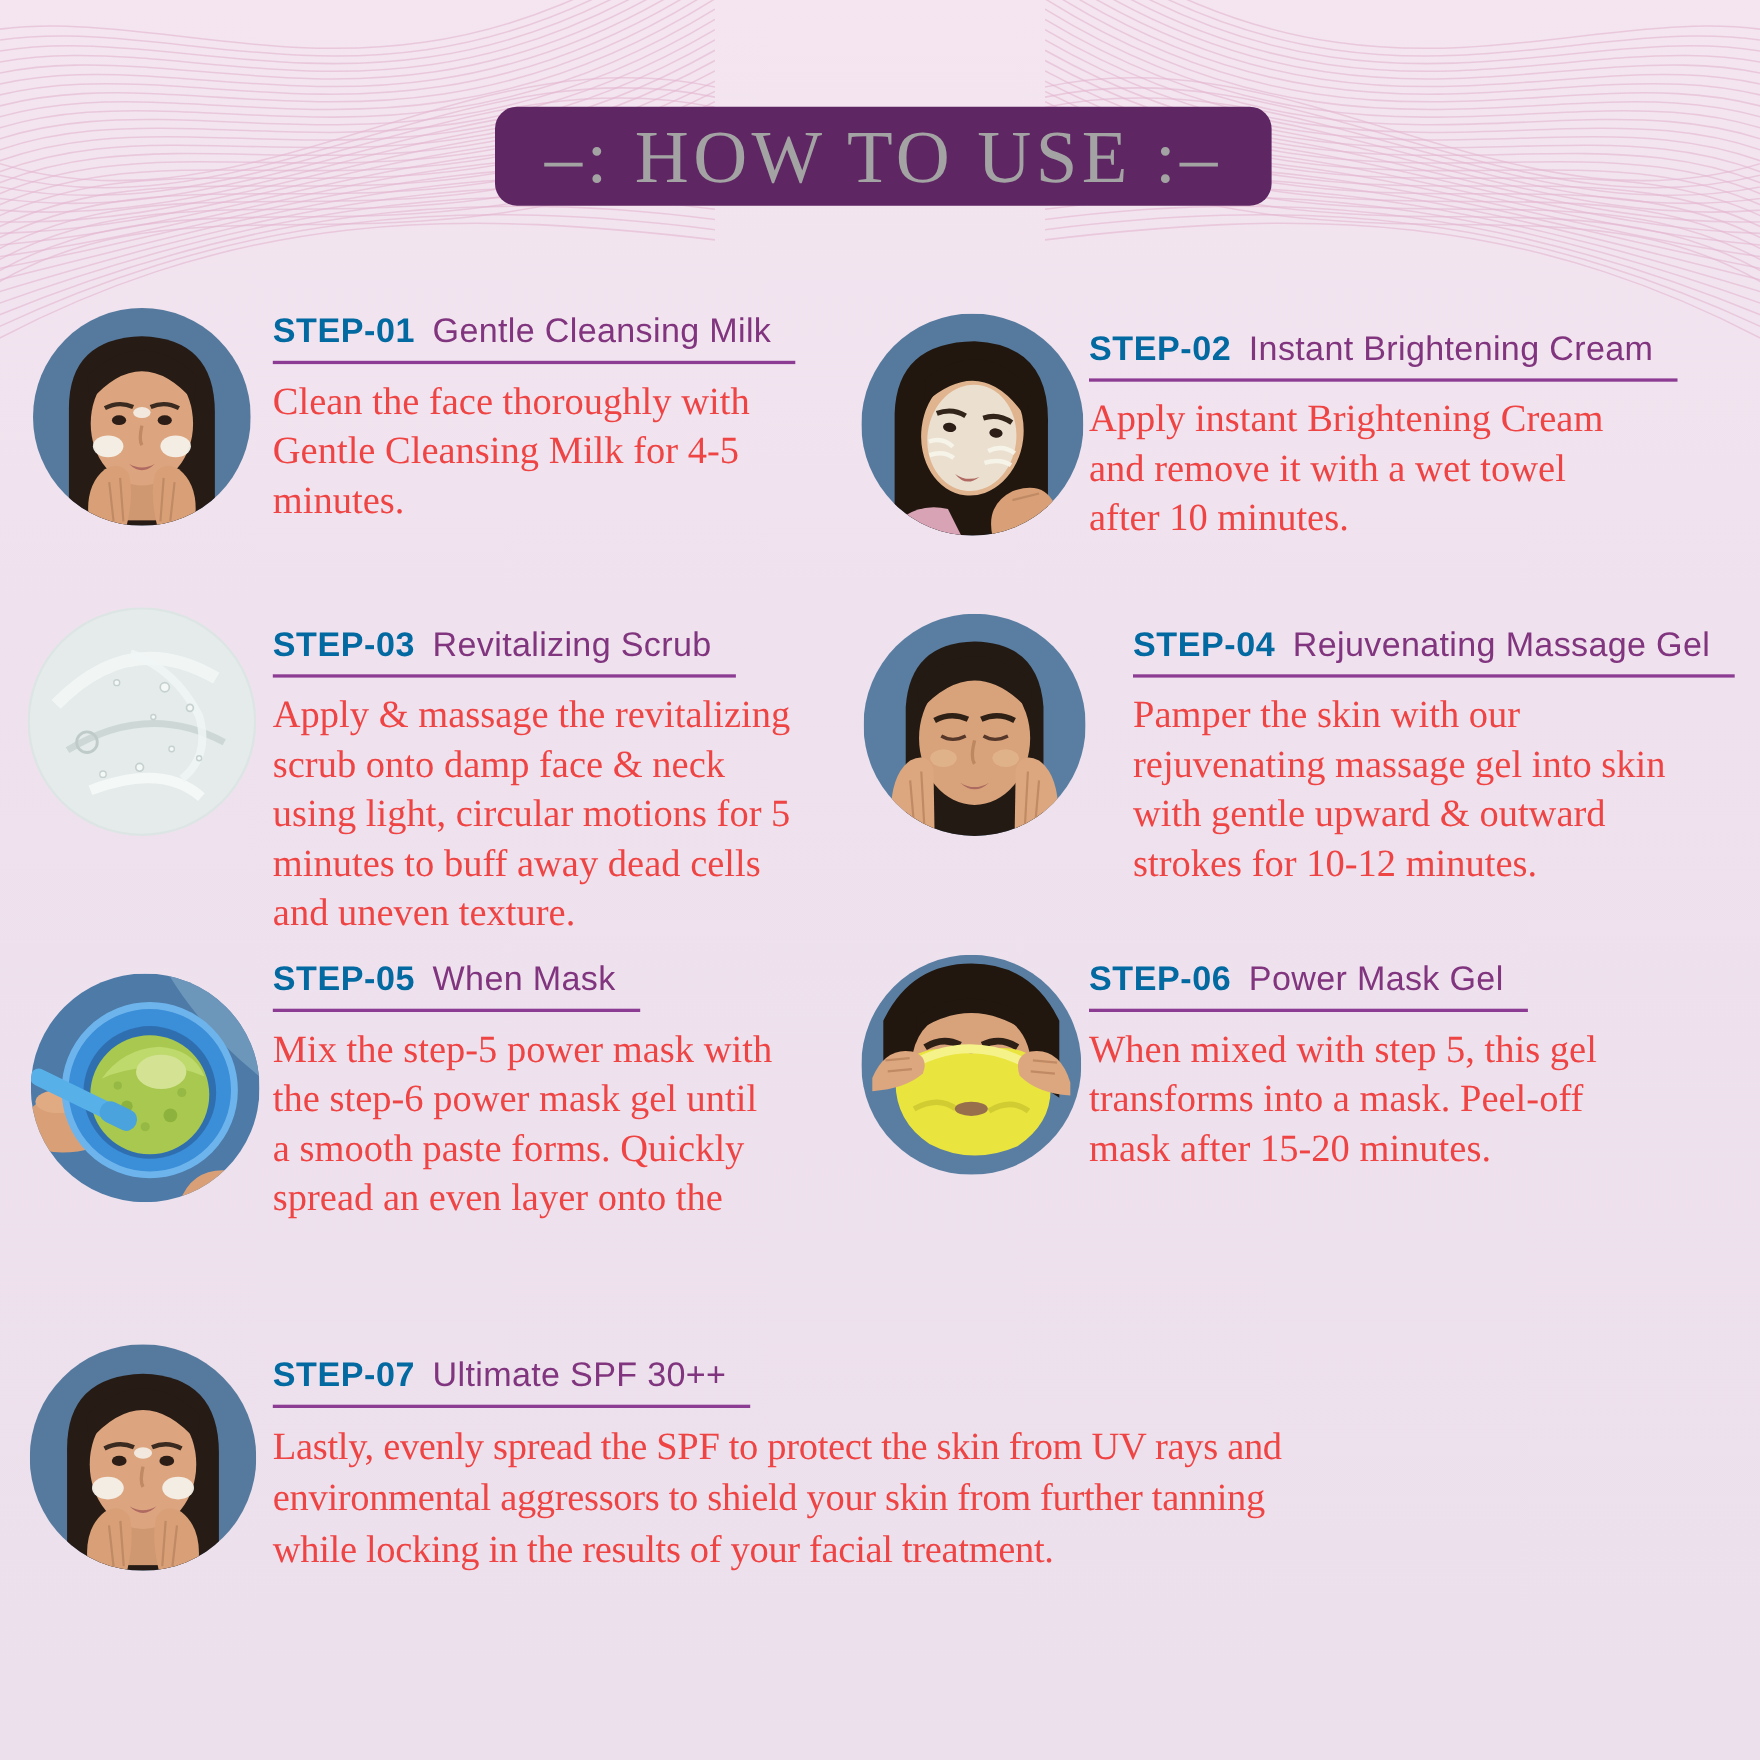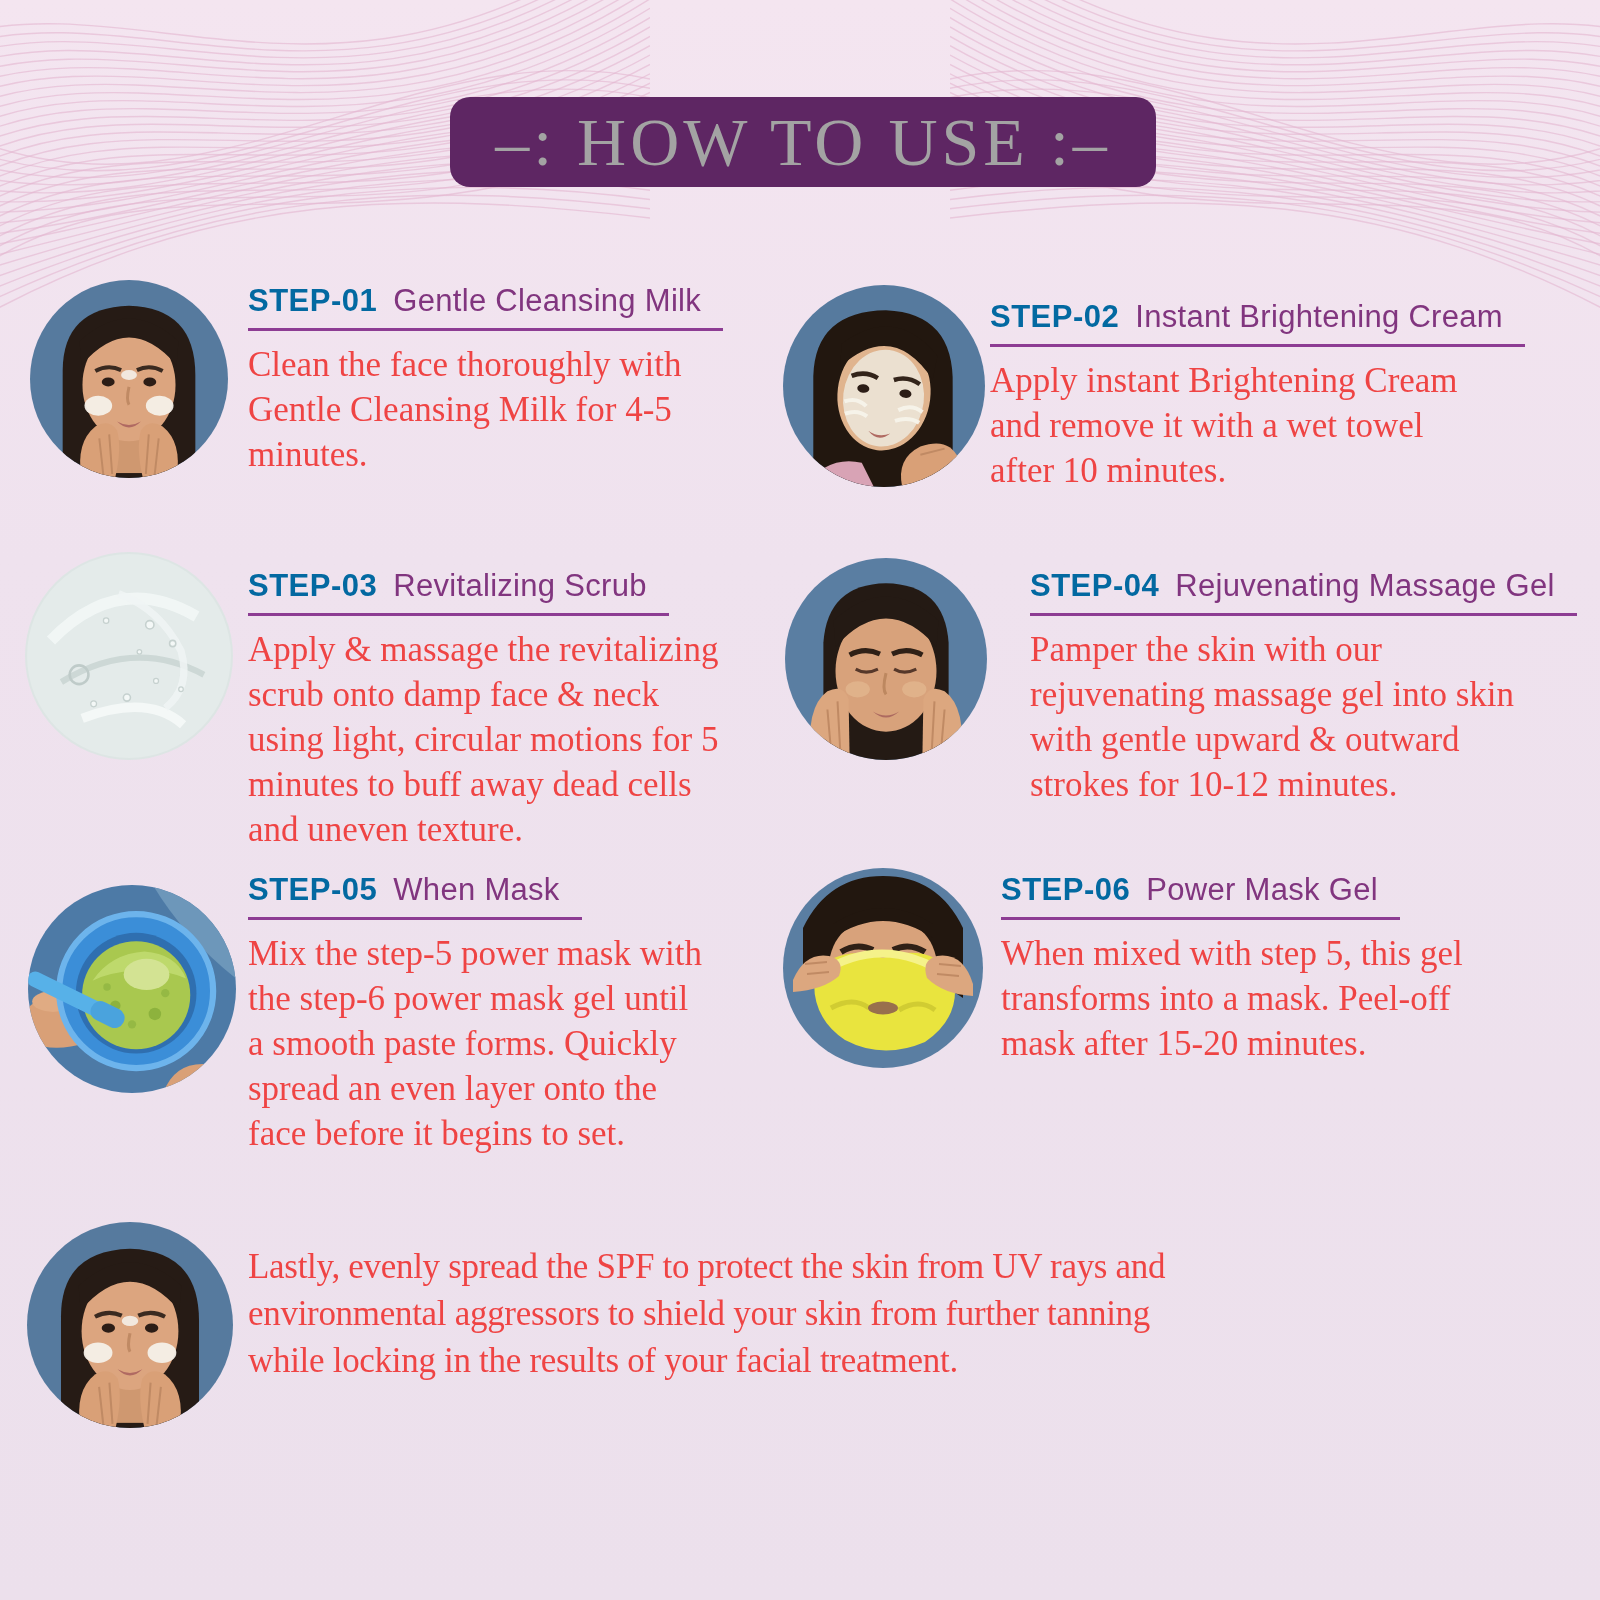--- a/index.html
+++ b/index.html
@@ -39,21 +39,21 @@
   .c6{left:783px;top:868px;width:200px;height:200px;}
   .c7{left:27px; top:1222px;width:206px;height:206px;}
 
   
   .step-text{position:absolute;}
   .s1t{left:248px;top:283px;width:552px;}
   .s2t{left:990px;top:283px;width:560px;margin-top:16px;}
   .s3t{left:248px;top:568px;width:560px;}
   .s4t{left:1030px;top:568px;width:568px;}
   .s5t{left:248px;top:872px;width:560px;}
-  .s6t{left:990px;top:872px;width:560px;margin-left:11px;}
+  .s6t{left:990px;top:872px;width:560px;}
   .s7t{left:248px;top:1232px;width:1170px;}
 
   .step-heading{
     display:inline-block;
     border-bottom:3px solid #8d3c93;
     padding:0 22px 9px 0;
     white-space:nowrap;
   }
   .step-label{
     color:#0369a1;font-weight:bold;font-size:31px;letter-spacing:.5px;
@@ -323,21 +323,20 @@
 
   <div class="step-text s5t">
     <div class="step-heading">
       <span class="step-label">STEP-05</span><span class="step-title">When Mask</span>
     </div>
     <div class="step-desc">
         <div>Mix the step-5 power mask with</div>
         <div>the step-6 power mask gel until</div>
         <div>a smooth paste forms. Quickly</div>
         <div>spread an even layer onto the</div>
-        <div>face before it begins to set.</div>
       </div>
   </div>
 
   <div class="photo c6">
     <svg viewBox="0 0 200 200">
       <rect width="200" height="200" fill="#5a7ea2"></rect>
       <path d="M 20 120 L 20 60 Q 45 8 100 8 Q 155 8 180 60 L 180 130 L 150 110 L 50 110 Z" fill="#22170f"></path>
       <path d="M 45 108 Q 45 52 100 50 Q 155 52 155 108 L 155 118 L 45 118 Z" fill="#d8a27b"></path>
       <path d="M 50 70 Q 100 36 150 70 L 150 56 Q 100 24 50 56 Z" fill="#22170f"></path>
       <path d="M 58 84 Q 74 74 90 82" stroke="#2f2016" stroke-width="6" fill="none"></path>
@@ -383,20 +382,23 @@
       <ellipse cx="131" cy="127" rx="14" ry="10" fill="#f4f0e9" opacity="0.95"></ellipse>
       <ellipse cx="100" cy="96" rx="8" ry="5" fill="#f4f0e9" opacity="0.9"></ellipse>
       <path d="M 52 200 Q 46 164 66 148 Q 80 140 88 152 Q 93 170 86 200 Z" fill="#d9a077"></path>
       <path d="M 148 200 Q 154 164 134 148 Q 120 140 112 152 Q 107 170 114 200 Z" fill="#d9a077"></path>
       <path d="M 70 160 L 74 196 M 80 156 L 83 196" stroke="#c08a64" stroke-width="2" fill="none"></path>
       <path d="M 130 160 L 126 196 M 120 156 L 117 196" stroke="#c08a64" stroke-width="2" fill="none"></path>
     </svg>
   </div>
 
   <div class="step-text s7t">
+    <div class="step-heading">
+      <span class="step-label">STEP-07</span><span class="step-title">Ultimate SPF 30++</span>
+    </div>
     <div class="step-desc">
         <div>Lastly, evenly spread the SPF to protect the skin from UV rays and</div>
         <div>environmental aggressors to shield your skin from further tanning</div>
         <div>while locking in the results of your facial treatment.</div>
       </div>
   </div>
 
 </div>
 
 </body></html>

